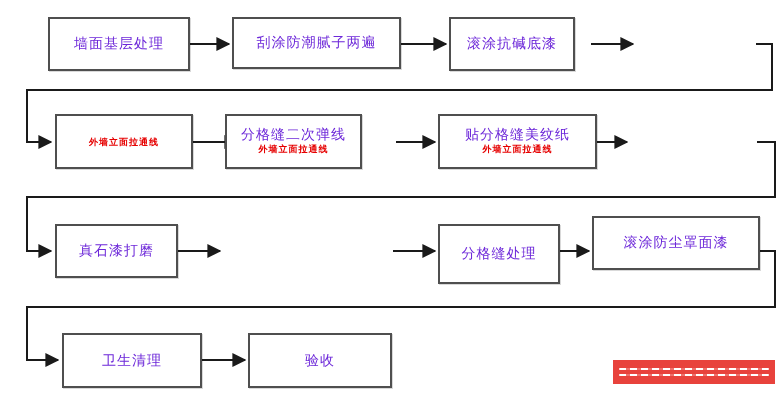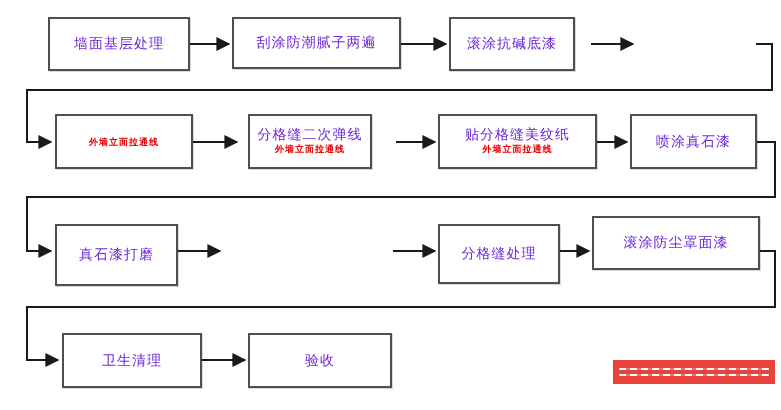--- a/index.html
+++ b/index.html
@@ -93,33 +93,30 @@
   <div class="box" style="left:232px;top:17px;width:169px;height:52px">
     <span class="lbl">刮涂防潮腻子两遍</span>
   </div>
   <div class="box" style="left:449px;top:17px;width:126px;height:54px">
     <span class="lbl">滚涂抗碱底漆</span>
   </div>
 
   <div class="box" style="left:55px;top:114px;width:138px;height:55px">
     <span class="note">外墙立面拉通线</span>
   </div>
-  <div class="box" style="left:248px;top:114px;width:124px;height:55px">
+  <div class="box" style="left:225px;top:114px;width:137px;height:55px">
     <span class="lbl">分格缝二次弹线</span>
     <span class="note">外墙立面拉通线</span>
   </div>
   <div class="box" style="left:438px;top:114px;width:159px;height:55px">
     <span class="lbl">贴分格缝美纹纸</span>
     <span class="note">外墙立面拉通线</span>
   </div>
-  <div class="box" style="left:630px;top:114px;width:127px;height:55px">
-    <span class="lbl">喷涂真石漆</span>
-  </div>
 
-  <div class="box" style="left:55px;top:224px;width:123px;height:62px">
+  <div class="box" style="left:55px;top:224px;width:123px;height:54px">
     <span class="lbl">真石漆打磨</span>
   </div>
   <div class="box" style="left:438px;top:224px;width:122px;height:60px">
     <span class="lbl">分格缝处理</span>
   </div>
   <div class="box" style="left:592px;top:216px;width:168px;height:54px">
     <span class="lbl">滚涂防尘罩面漆</span>
   </div>
 
   <div class="box" style="left:248px;top:333px;width:144px;height:55px">

